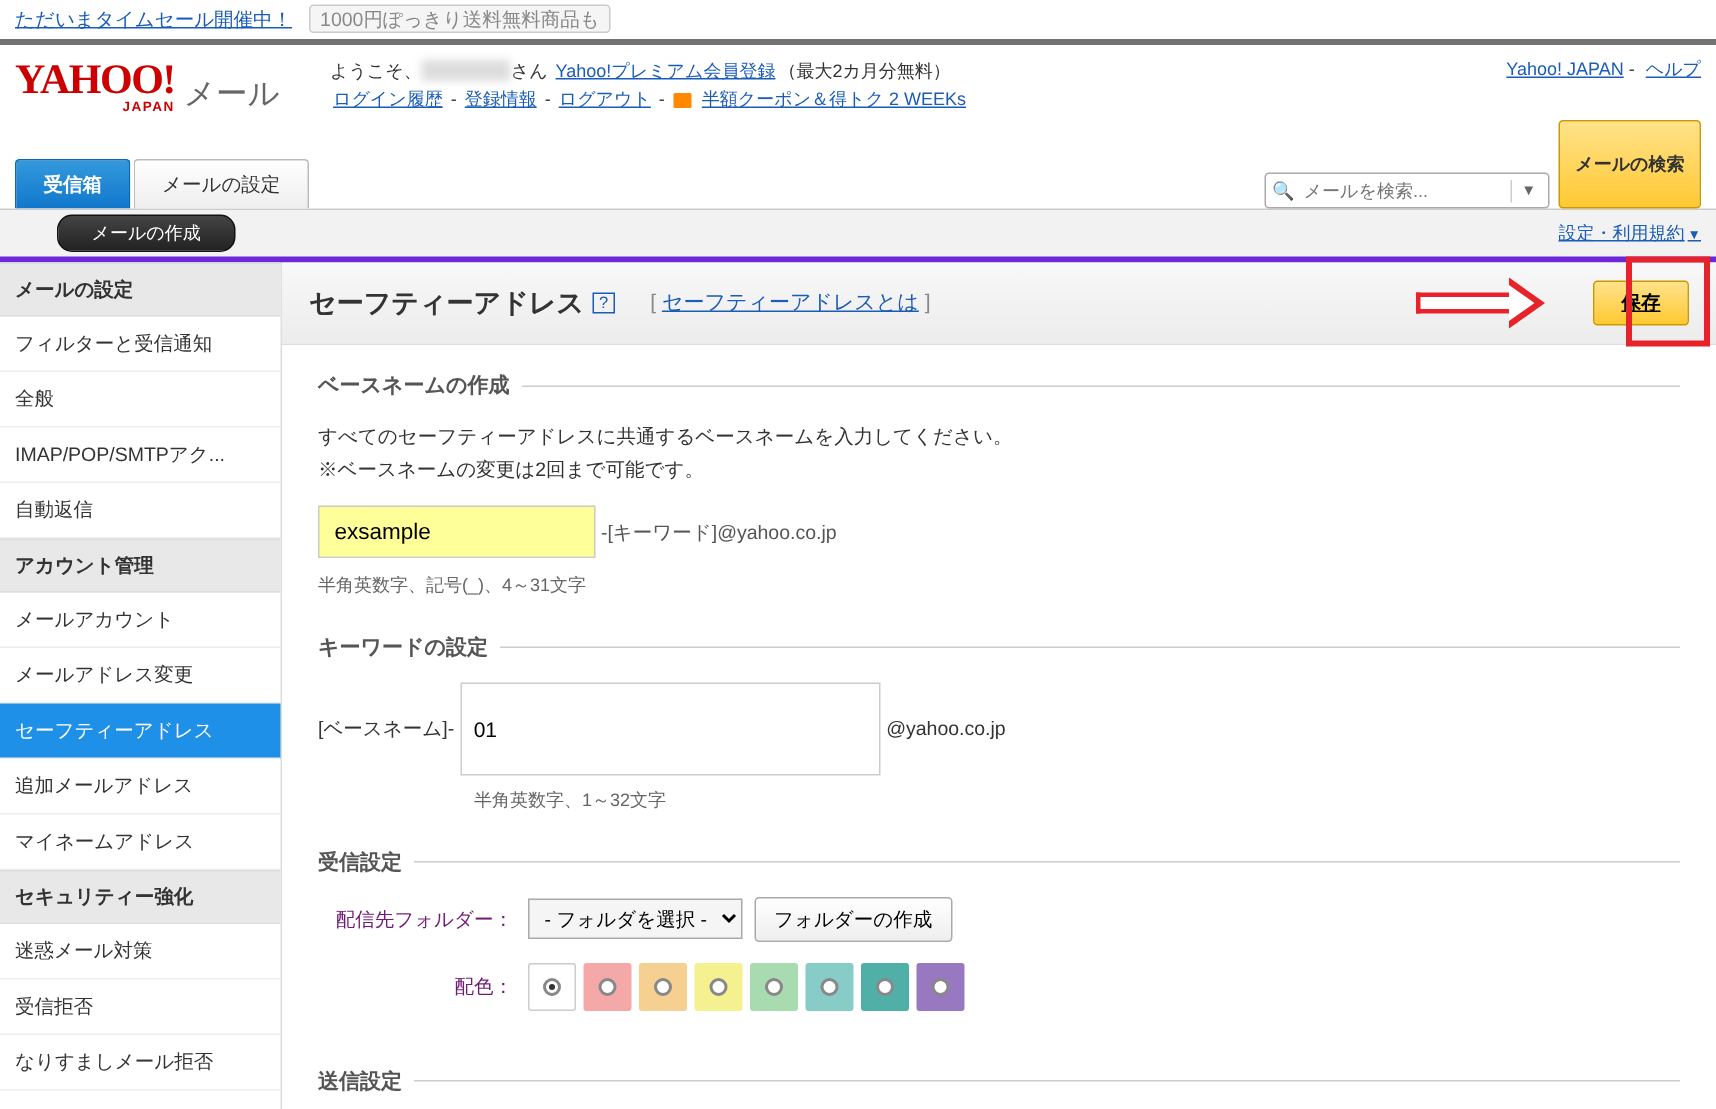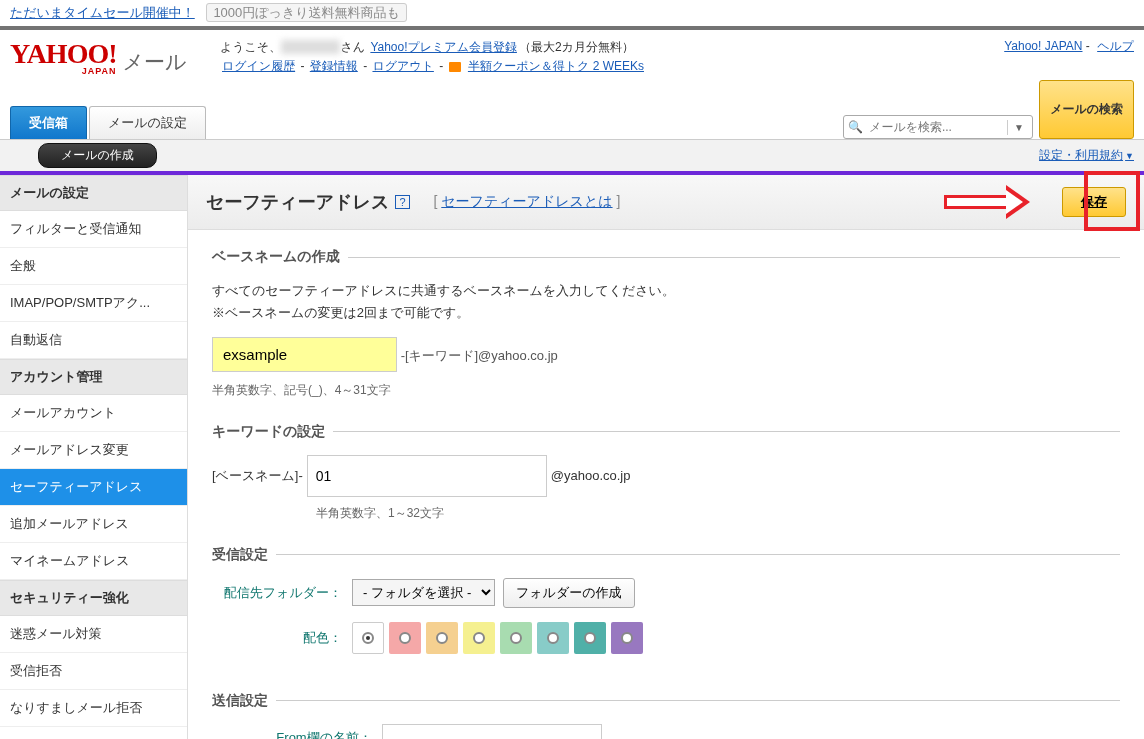--- a/index.html
+++ b/index.html
@@ -63,25 +63,25 @@
 
 .form-area { padding: 18px 24px; }
 fieldset { border: none; border-top: 1px solid #ccc; margin-bottom: 24px; padding-top: 14px; }
 legend { color: #555; font-size: 14px; padding: 0 8px 0 0; font-weight: bold; }
 .form-desc { font-size: 13px; color: #333; line-height: 1.7; margin-bottom: 12px; }
 .basename-input { background: #ffff99; border: 1px solid #ccc; padding: 8px 10px; font-size: 15px; width: 185px; }
 .suffix { font-size: 13px; color: #555; margin-left: 0; }
 .hint { font-size: 12px; color: #666; margin-top: 10px; }
 
 .kw-row { display: flex; align-items: center; gap: 4px; font-size: 13px; margin-bottom: 8px; }
-.kw-input { border: 1px solid #ccc; padding: 12px 8px; font-size: 14px; width: 240px; }
+.kw-input { border: 1px solid #ccc; padding: 22px 8px; font-size: 14px; width: 280px; }
 .kw-hint { font-size: 12px; color: #666; margin-left: 104px; }
 
 .recv-row { display: flex; align-items: center; margin-bottom: 14px; }
-.recv-label { width: 140px; text-align: right; font-size: 13px; color: #0f766e; padding-right: 10px; }
+.recv-label { width: 140px; text-align: right; font-size: 13px; color: #701a75; padding-right: 10px; }
 .folder-select { border: 1px solid #aaa; padding: 4px 6px; font-size: 13px; background: #f5f5f5; }
 .folder-btn { margin-left: 8px; border: 1px solid #aaa; background: linear-gradient(#fff,#eee); padding: 5px 12px; font-size: 13px; border-radius: 3px; cursor: pointer; }
 .colors { display: flex; gap: 5px; align-items: center; }
 .color-cell { width: 32px; height: 32px; display: flex; align-items: center; justify-content: center; border-radius: 2px; }
 .color-radio { width: 12px; height: 12px; border-radius: 50%; border: 2px solid #888; background: #fff; display: inline-block; position: relative; }
 .color-radio.sel::after { content: ''; position: absolute; top: 2px; left: 2px; width: 4px; height: 4px; background: #333; border-radius: 50%; }
 .c0 { background: #fff; border: 1px solid #ccc; }
 .c1 { background: #f5a8a8; }
 .c2 { background: #f5d090; }
 .c3 { background: #f5f090; }

